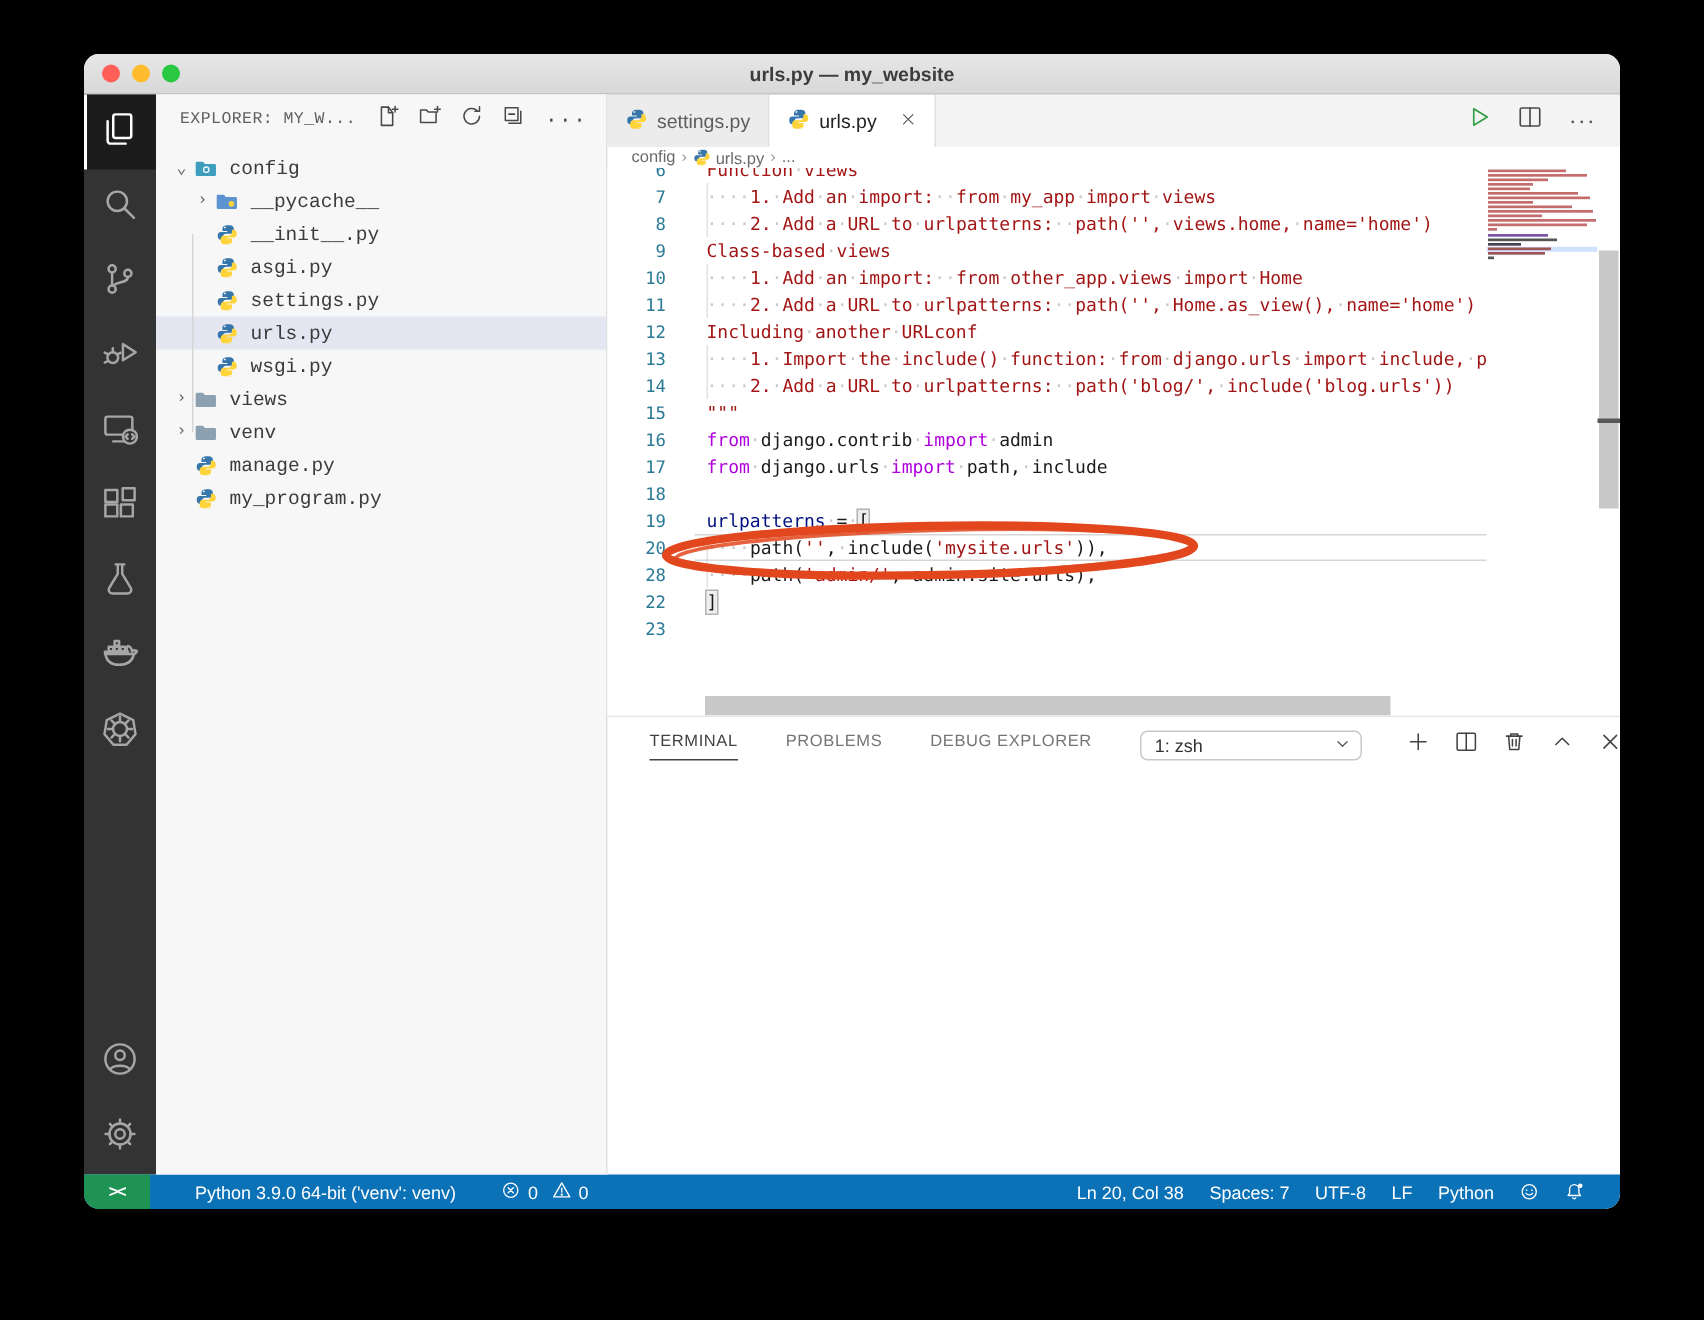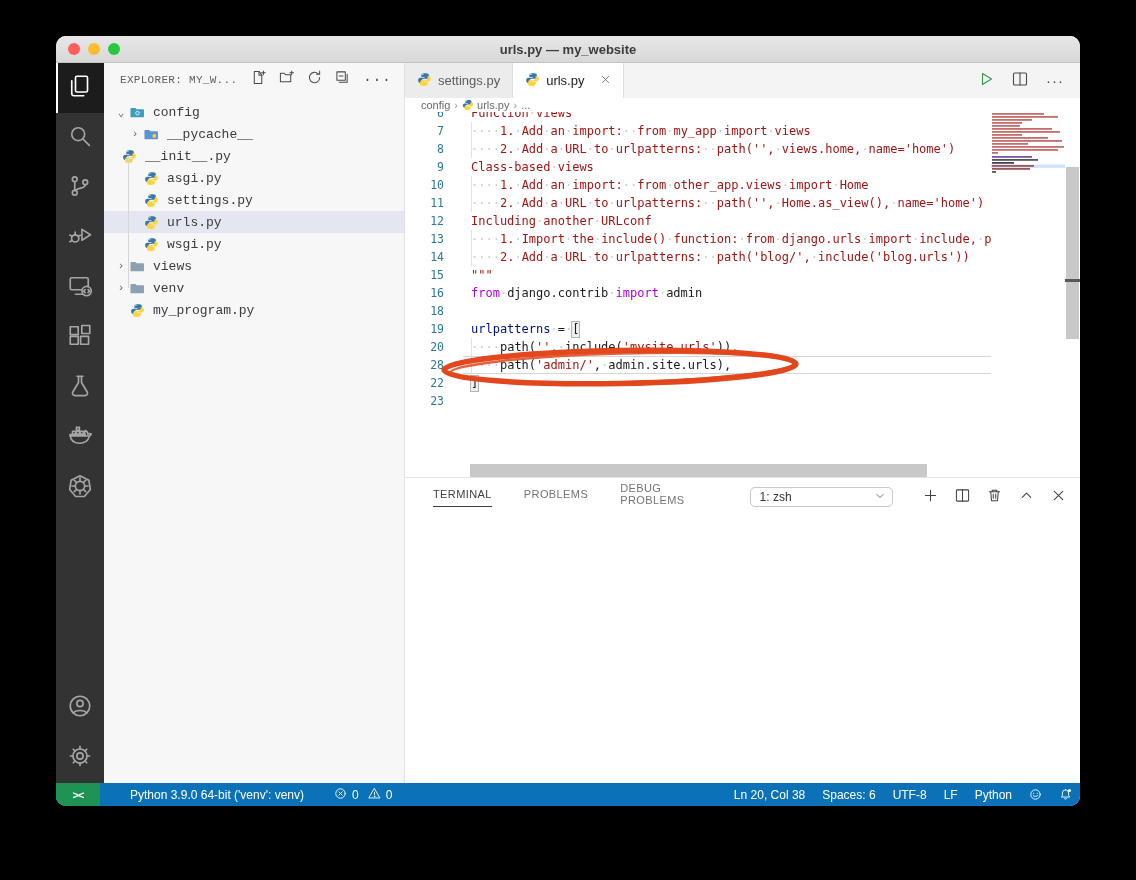--- a/index.html
+++ b/index.html
@@ -59,39 +59,39 @@
   .tok-var{color:#001080;}
   .tok-bracket{display:inline-block;border:1px solid #b4b4b4;background:#eee;margin:0 -1px;line-height:15px;}
   .guide{position:absolute;left:66px;top:0;bottom:0;border-left:1px solid #e2e2e2;}
   .current-line{position:absolute;left:58px;width:528px;top:244px;height:18px;border-top:1px solid #d6d6d6;border-bottom:1px solid #d6d6d6;box-sizing:border-box;pointer-events:none;}
   .minimap{position:absolute;left:586px;top:0;width:74px;height:90px;}
   .vscroll{position:absolute;left:661px;top:55px;width:13px;height:172px;background:#c8c8c8;}
   .vscroll-mark{position:absolute;left:660px;top:167px;width:15px;height:3px;background:#585858;}
   .hscroll{position:absolute;left:65px;top:352px;width:457px;height:13px;background:#c8c8c8;}
   .annot{position:absolute;left:0;top:0;pointer-events:none;}
   
-  .panel{height:305px;border-top:1px solid #e4e4e4;flex:none;background:#fff;display:flex;flex-direction:column;}
+  .panel{height:305px;border-top:1px solid #e4e4e4;flex:none;background:#fff;display:flex;flex-direction:row;}
   .panel-head{height:30px;display:flex;align-items:center;padding:4px 14px 0 28px;flex:none;}
   .ptab{font-size:11px;letter-spacing:.4px;color:#757575;margin-right:32px;padding-bottom:6px;border-bottom:1px solid transparent;}
   .ptab.active{color:#424242;border-bottom-color:#424242;}
   .pselect{margin-left:auto;width:148px;height:20px;border:1px solid #c8c8c8;border-radius:5px;background:#fff;display:flex;align-items:center;font-size:12px;color:#333;padding:0 6px 0 9px;box-sizing:border-box;}
   .pselect .cdown{margin-left:auto;color:#555;}
   .pselect .cdown svg{width:12px;height:12px;}
   .panel-actions{display:flex;align-items:center;gap:17px;margin-left:30px;color:#424242;}
   .panel-actions .aicon svg{width:15px;height:15px;}
   .term{flex:1;padding:16px 0 0 28px;font-family:"DejaVu Sans Mono","Liberation Mono",monospace;font-size:12px;color:#333;}
   .t-green{color:#17a62e;font-weight:bold;}
   .t-cyan{color:#00a0b5;font-weight:bold;}
   .t-cursor{display:inline-block;width:7px;height:14px;border:1px solid #444;vertical-align:-2px;margin-left:2px;}
   
   .statusbar{height:23px;background:#0c72b8;display:flex;align-items:center;color:#fff;font-size:12px;flex:none;}
   .remote{width:44px;height:100%;background:#1f9354;display:flex;align-items:center;justify-content:center;font-weight:bold;font-size:11px;letter-spacing:-1px;flex:none;}
   .sseg{display:flex;align-items:center;gap:5px;margin-left:30px;white-space:nowrap;}
   .sseg svg{width:13px;height:13px;}
-  .sright{margin-left:auto;display:flex;align-items:center;gap:17px;padding-right:8px;}
+  .sright{margin-left:auto;display:flex;align-items:center;gap:17px;padding-right:24px;}
   .sright .sseg{margin-left:0;}
 </style>
 </head>
 <body>
 
 <div class="window">
 
   <div class="titlebar">
     <div class="lights">
       <div class="light" style="background:#ff5f57"></div>
@@ -224,21 +224,21 @@
           <div class="trow" style="padding-left: 22px;">
             <span class="chev">›</span>
             <span class="ticon">
               <svg viewBox="0 0 16 16" width="15" height="15">
                 <path fill="#5b94d1" d="M1.4 3.1h4.3L7 4.6h7a.9.9 0 0 1 .9.9v6.7a.9.9 0 0 1-.9.9H1.4a.9.9 0 0 1-.9-.9V4a.9.9 0 0 1 .9-.9z"></path>
                 <circle cx="11" cy="9.5" r="2" fill="#ffd43b"></circle>
               </svg>
             </span>
             <span class="tlabel">__pycache__</span>
           </div>
-          <div class="trow" style="">
+          <div class="trow" style="padding-left: 22px;">
             <span class="chev"></span>
             <span class="ticon">
               <svg viewBox="0 0 16 16" width="15" height="15">
                 <path fill="#3676ab" d="M7.9 1.2c-2.2 0-3.3.9-3.3 2.4v1.7h3.4V6H3.5C2 6 1.2 7.1 1.2 8.7s.8 2.9 2.3 2.9h1.2V9.8c0-1.4 1.2-2.5 2.5-2.5h3.3c1.2 0 2.2-1 2.2-2.2V3.6c0-1.5-1.2-2.4-2.9-2.4zM6.3 2.1a.68.68 0 1 1 0 1.36.68.68 0 0 1 0-1.36z"></path>
                 <path fill="#ffd43b" d="M8.1 14.8c2.2 0 3.3-.9 3.3-2.4v-1.7H8V10h4.5c1.5 0 2.3-1.1 2.3-2.7s-.8-2.9-2.3-2.9h-1.2v1.8c0 1.4-1.2 2.5-2.5 2.5H5.5c-1.2 0-2.2 1-2.2 2.2v1.5c0 1.5 1.2 2.4 2.9 2.4zm1.6-1a.68.68 0 1 1 0 1.36.68.68 0 0 1 0-1.36z"></path>
               </svg>
             </span>
             <span class="tlabel">__init__.py</span>
           </div>
           <div class="trow" style="padding-left: 22px;">
@@ -291,20 +291,30 @@
             <span class="tlabel">views</span>
           </div>
           <div class="trow" style="padding-left: 8px;">
             <span class="chev">›</span>
             <span class="ticon">
               <svg viewBox="0 0 16 16" width="15" height="15">
                 <path fill="#8ba0b1" d="M1.4 3.1h4.3L7 4.6h7a.9.9 0 0 1 .9.9v6.7a.9.9 0 0 1-.9.9H1.4a.9.9 0 0 1-.9-.9V4a.9.9 0 0 1 .9-.9z"></path>
               </svg>
             </span>
             <span class="tlabel">venv</span>
+          </div>
+          <div class="trow" style="padding-left: 8px;">
+            <span class="chev"></span>
+            <span class="ticon">
+              <svg viewBox="0 0 16 16" width="15" height="15">
+                <path fill="#3676ab" d="M7.9 1.2c-2.2 0-3.3.9-3.3 2.4v1.7h3.4V6H3.5C2 6 1.2 7.1 1.2 8.7s.8 2.9 2.3 2.9h1.2V9.8c0-1.4 1.2-2.5 2.5-2.5h3.3c1.2 0 2.2-1 2.2-2.2V3.6c0-1.5-1.2-2.4-2.9-2.4zM6.3 2.1a.68.68 0 1 1 0 1.36.68.68 0 0 1 0-1.36z"></path>
+                <path fill="#ffd43b" d="M8.1 14.8c2.2 0 3.3-.9 3.3-2.4v-1.7H8V10h4.5c1.5 0 2.3-1.1 2.3-2.7s-.8-2.9-2.3-2.9h-1.2v1.8c0 1.4-1.2 2.5-2.5 2.5H5.5c-1.2 0-2.2 1-2.2 2.2v1.5c0 1.5 1.2 2.4 2.9 2.4zm1.6-1a.68.68 0 1 1 0 1.36.68.68 0 0 1 0-1.36z"></path>
+              </svg>
+            </span>
+            <span class="tlabel">manage.py</span>
           </div>
           <div class="trow" style="padding-left: 8px;">
             <span class="chev"></span>
             <span class="ticon">
               <svg viewBox="0 0 16 16" width="15" height="15">
                 <path fill="#3676ab" d="M7.9 1.2c-2.2 0-3.3.9-3.3 2.4v1.7h3.4V6H3.5C2 6 1.2 7.1 1.2 8.7s.8 2.9 2.3 2.9h1.2V9.8c0-1.4 1.2-2.5 2.5-2.5h3.3c1.2 0 2.2-1 2.2-2.2V3.6c0-1.5-1.2-2.4-2.9-2.4zM6.3 2.1a.68.68 0 1 1 0 1.36.68.68 0 0 1 0-1.36z"></path>
                 <path fill="#ffd43b" d="M8.1 14.8c2.2 0 3.3-.9 3.3-2.4v-1.7H8V10h4.5c1.5 0 2.3-1.1 2.3-2.7s-.8-2.9-2.3-2.9h-1.2v1.8c0 1.4-1.2 2.5-2.5 2.5H5.5c-1.2 0-2.2 1-2.2 2.2v1.5c0 1.5 1.2 2.4 2.9 2.4zm1.6-1a.68.68 0 1 1 0 1.36.68.68 0 0 1 0-1.36z"></path>
               </svg>
             </span>
             <span class="tlabel">my_program.py</span>
@@ -359,20 +369,21 @@
             <div class="code-row"><span class="ln">7</span><span class="code-text"><span class="tok-str"><span class="ws">·</span><span class="ws">·</span><span class="ws">·</span><span class="ws">·</span>1.<span class="ws">·</span>Add<span class="ws">·</span>an<span class="ws">·</span>import:<span class="ws">·</span><span class="ws">·</span>from<span class="ws">·</span>my_app<span class="ws">·</span>import<span class="ws">·</span>views</span></span><span class="guide"></span></div>
             <div class="code-row"><span class="ln">8</span><span class="code-text"><span class="tok-str"><span class="ws">·</span><span class="ws">·</span><span class="ws">·</span><span class="ws">·</span>2.<span class="ws">·</span>Add<span class="ws">·</span>a<span class="ws">·</span>URL<span class="ws">·</span>to<span class="ws">·</span>urlpatterns:<span class="ws">·</span><span class="ws">·</span>path('',<span class="ws">·</span>views.home,<span class="ws">·</span>name='home')</span></span><span class="guide"></span></div>
             <div class="code-row"><span class="ln">9</span><span class="code-text"><span class="tok-str">Class-based<span class="ws">·</span>views</span></span></div>
             <div class="code-row"><span class="ln">10</span><span class="code-text"><span class="tok-str"><span class="ws">·</span><span class="ws">·</span><span class="ws">·</span><span class="ws">·</span>1.<span class="ws">·</span>Add<span class="ws">·</span>an<span class="ws">·</span>import:<span class="ws">·</span><span class="ws">·</span>from<span class="ws">·</span>other_app.views<span class="ws">·</span>import<span class="ws">·</span>Home</span></span><span class="guide"></span></div>
             <div class="code-row"><span class="ln">11</span><span class="code-text"><span class="tok-str"><span class="ws">·</span><span class="ws">·</span><span class="ws">·</span><span class="ws">·</span>2.<span class="ws">·</span>Add<span class="ws">·</span>a<span class="ws">·</span>URL<span class="ws">·</span>to<span class="ws">·</span>urlpatterns:<span class="ws">·</span><span class="ws">·</span>path('',<span class="ws">·</span>Home.as_view(),<span class="ws">·</span>name='home')</span></span><span class="guide"></span></div>
             <div class="code-row"><span class="ln">12</span><span class="code-text"><span class="tok-str">Including<span class="ws">·</span>another<span class="ws">·</span>URLconf</span></span></div>
             <div class="code-row"><span class="ln">13</span><span class="code-text"><span class="tok-str"><span class="ws">·</span><span class="ws">·</span><span class="ws">·</span><span class="ws">·</span>1.<span class="ws">·</span>Import<span class="ws">·</span>the<span class="ws">·</span>include()<span class="ws">·</span>function:<span class="ws">·</span>from<span class="ws">·</span>django.urls<span class="ws">·</span>import<span class="ws">·</span>include,<span class="ws">·</span>path</span></span><span class="guide"></span></div>
             <div class="code-row"><span class="ln">14</span><span class="code-text"><span class="tok-str"><span class="ws">·</span><span class="ws">·</span><span class="ws">·</span><span class="ws">·</span>2.<span class="ws">·</span>Add<span class="ws">·</span>a<span class="ws">·</span>URL<span class="ws">·</span>to<span class="ws">·</span>urlpatterns:<span class="ws">·</span><span class="ws">·</span>path('blog/',<span class="ws">·</span>include('blog.urls'))</span></span><span class="guide"></span></div>
             <div class="code-row"><span class="ln">15</span><span class="code-text"><span class="tok-str">"""</span></span></div>
             <div class="code-row"><span class="ln">16</span><span class="code-text"><span class="tok-kw">from</span><span class="tok-plain"><span class="ws">·</span>django.contrib<span class="ws">·</span></span><span class="tok-kw">import</span><span class="tok-plain"><span class="ws">·</span>admin</span></span></div>
+            <div class="code-row"><span class="ln">17</span><span class="code-text"><span class="tok-kw">from</span><span class="tok-plain"><span class="ws">·</span>django.urls<span class="ws">·</span></span><span class="tok-kw">import</span><span class="tok-plain"><span class="ws">·</span>path,<span class="ws">·</span>include</span></span></div>
             <div class="code-row"><span class="ln">18</span><span class="code-text"></span></div>
             <div class="code-row"><span class="ln">19</span><span class="code-text"><span class="tok-var">urlpatterns</span><span class="tok-plain"><span class="ws">·</span>=<span class="ws">·</span></span><span class="tok-bracket">[</span></span></div>
             <div class="code-row"><span class="ln">20</span><span class="code-text"><span class="tok-plain"><span class="ws">·</span><span class="ws">·</span><span class="ws">·</span><span class="ws">·</span>path(</span><span class="tok-str">''</span><span class="tok-plain">,<span class="ws">·</span>include(</span><span class="tok-str">'mysite.urls'</span><span class="tok-plain">)),</span></span><span class="guide"></span></div>
             <div class="code-row"><span class="ln">28</span><span class="code-text"><span class="tok-plain"><span class="ws">·</span><span class="ws">·</span><span class="ws">·</span><span class="ws">·</span>path(</span><span class="tok-str">'admin/'</span><span class="tok-plain">,<span class="ws">·</span>admin.site.urls),</span></span><span class="guide"></span></div>
             <div class="code-row"><span class="ln">22</span><span class="code-text"><span class="tok-bracket">]</span></span></div>
             <div class="code-row"><span class="ln">23</span><span class="code-text"></span></div>
           </div>
         <div class="current-line"></div>
 
         <svg class="minimap" viewBox="0 0 74 90" id="minimap">
@@ -407,21 +418,21 @@
           <ellipse cx="215" cy="255" rx="176" ry="16.5" fill="none" stroke="#e2471d" stroke-width="5.5" transform="rotate(-1 215 255)"></ellipse>
           <ellipse cx="217" cy="256" rx="172" ry="14.5" fill="none" stroke="#e2471d" stroke-width="2.5" opacity=".85" transform="rotate(-1.6 217 256)"></ellipse>
         </svg>
       </div>
 
       <div class="panel">
         <div class="panel-head">
           <div id="panel-tabs" style="display:flex;align-items:center;height:100%;">
               <div class="ptab active">TERMINAL</div>
               <div class="ptab">PROBLEMS</div>
-              <div class="ptab">DEBUG PROBLEMS</div>
+              <div class="ptab">DEBUG EXPLORER</div>
             </div>
           <div class="pselect">
             <span>1: zsh</span>
             <span class="cdown" id="sel-chev"><svg viewBox="0 0 16 16" width="12" height="12" fill="none" stroke="currentColor" stroke-width="1.1" stroke-linecap="round" stroke-linejoin="round">
                   <path d="M4 6 8 10l4-4"></path>
                 </svg></span>
           </div>
           <div class="panel-actions" id="panel-actions">
               <span class="aicon"><svg viewBox="0 0 16 16" width="15" height="15" fill="none" stroke="currentColor" stroke-width="1.1" stroke-linecap="round" stroke-linejoin="round">
                   <path d="M8 2.5v11M2.5 8h11"></path>
@@ -458,21 +469,21 @@
         <span>0</span>
         <span style="margin-left:4px"><svg viewBox="0 0 16 16" width="13" height="13" fill="none" stroke="currentColor" stroke-width="1.1" stroke-linecap="round" stroke-linejoin="round">
             <path d="M8 2 14.6 13.5H1.4z"></path>
             <path d="M8 6.3v3.3"></path>
             <circle cx="8" cy="11.6" r=".4" fill="currentColor"></circle>
           </svg></span>
         <span>0</span>
       </div>
     <div class="sright" id="status-right">
         <div class="sseg">Ln 20, Col 38</div>
-        <div class="sseg">Spaces: 6</div>
+        <div class="sseg">Spaces: 7</div>
         <div class="sseg">UTF-8</div>
         <div class="sseg">LF</div>
         <div class="sseg">Python</div>
         <div class="sseg">
           <svg viewBox="0 0 16 16" width="14" height="14" fill="none" stroke="currentColor" stroke-width="1.1" stroke-linecap="round" stroke-linejoin="round">
             <circle cx="8" cy="8" r="5.8"></circle>
             <circle cx="5.8" cy="6.6" r=".7" fill="currentColor" stroke="none"></circle>
             <circle cx="10.2" cy="6.6" r=".7" fill="currentColor" stroke="none"></circle>
             <path d="M5.3 9.3c1.4 1.6 4 1.6 5.4 0"></path>
           </svg>

